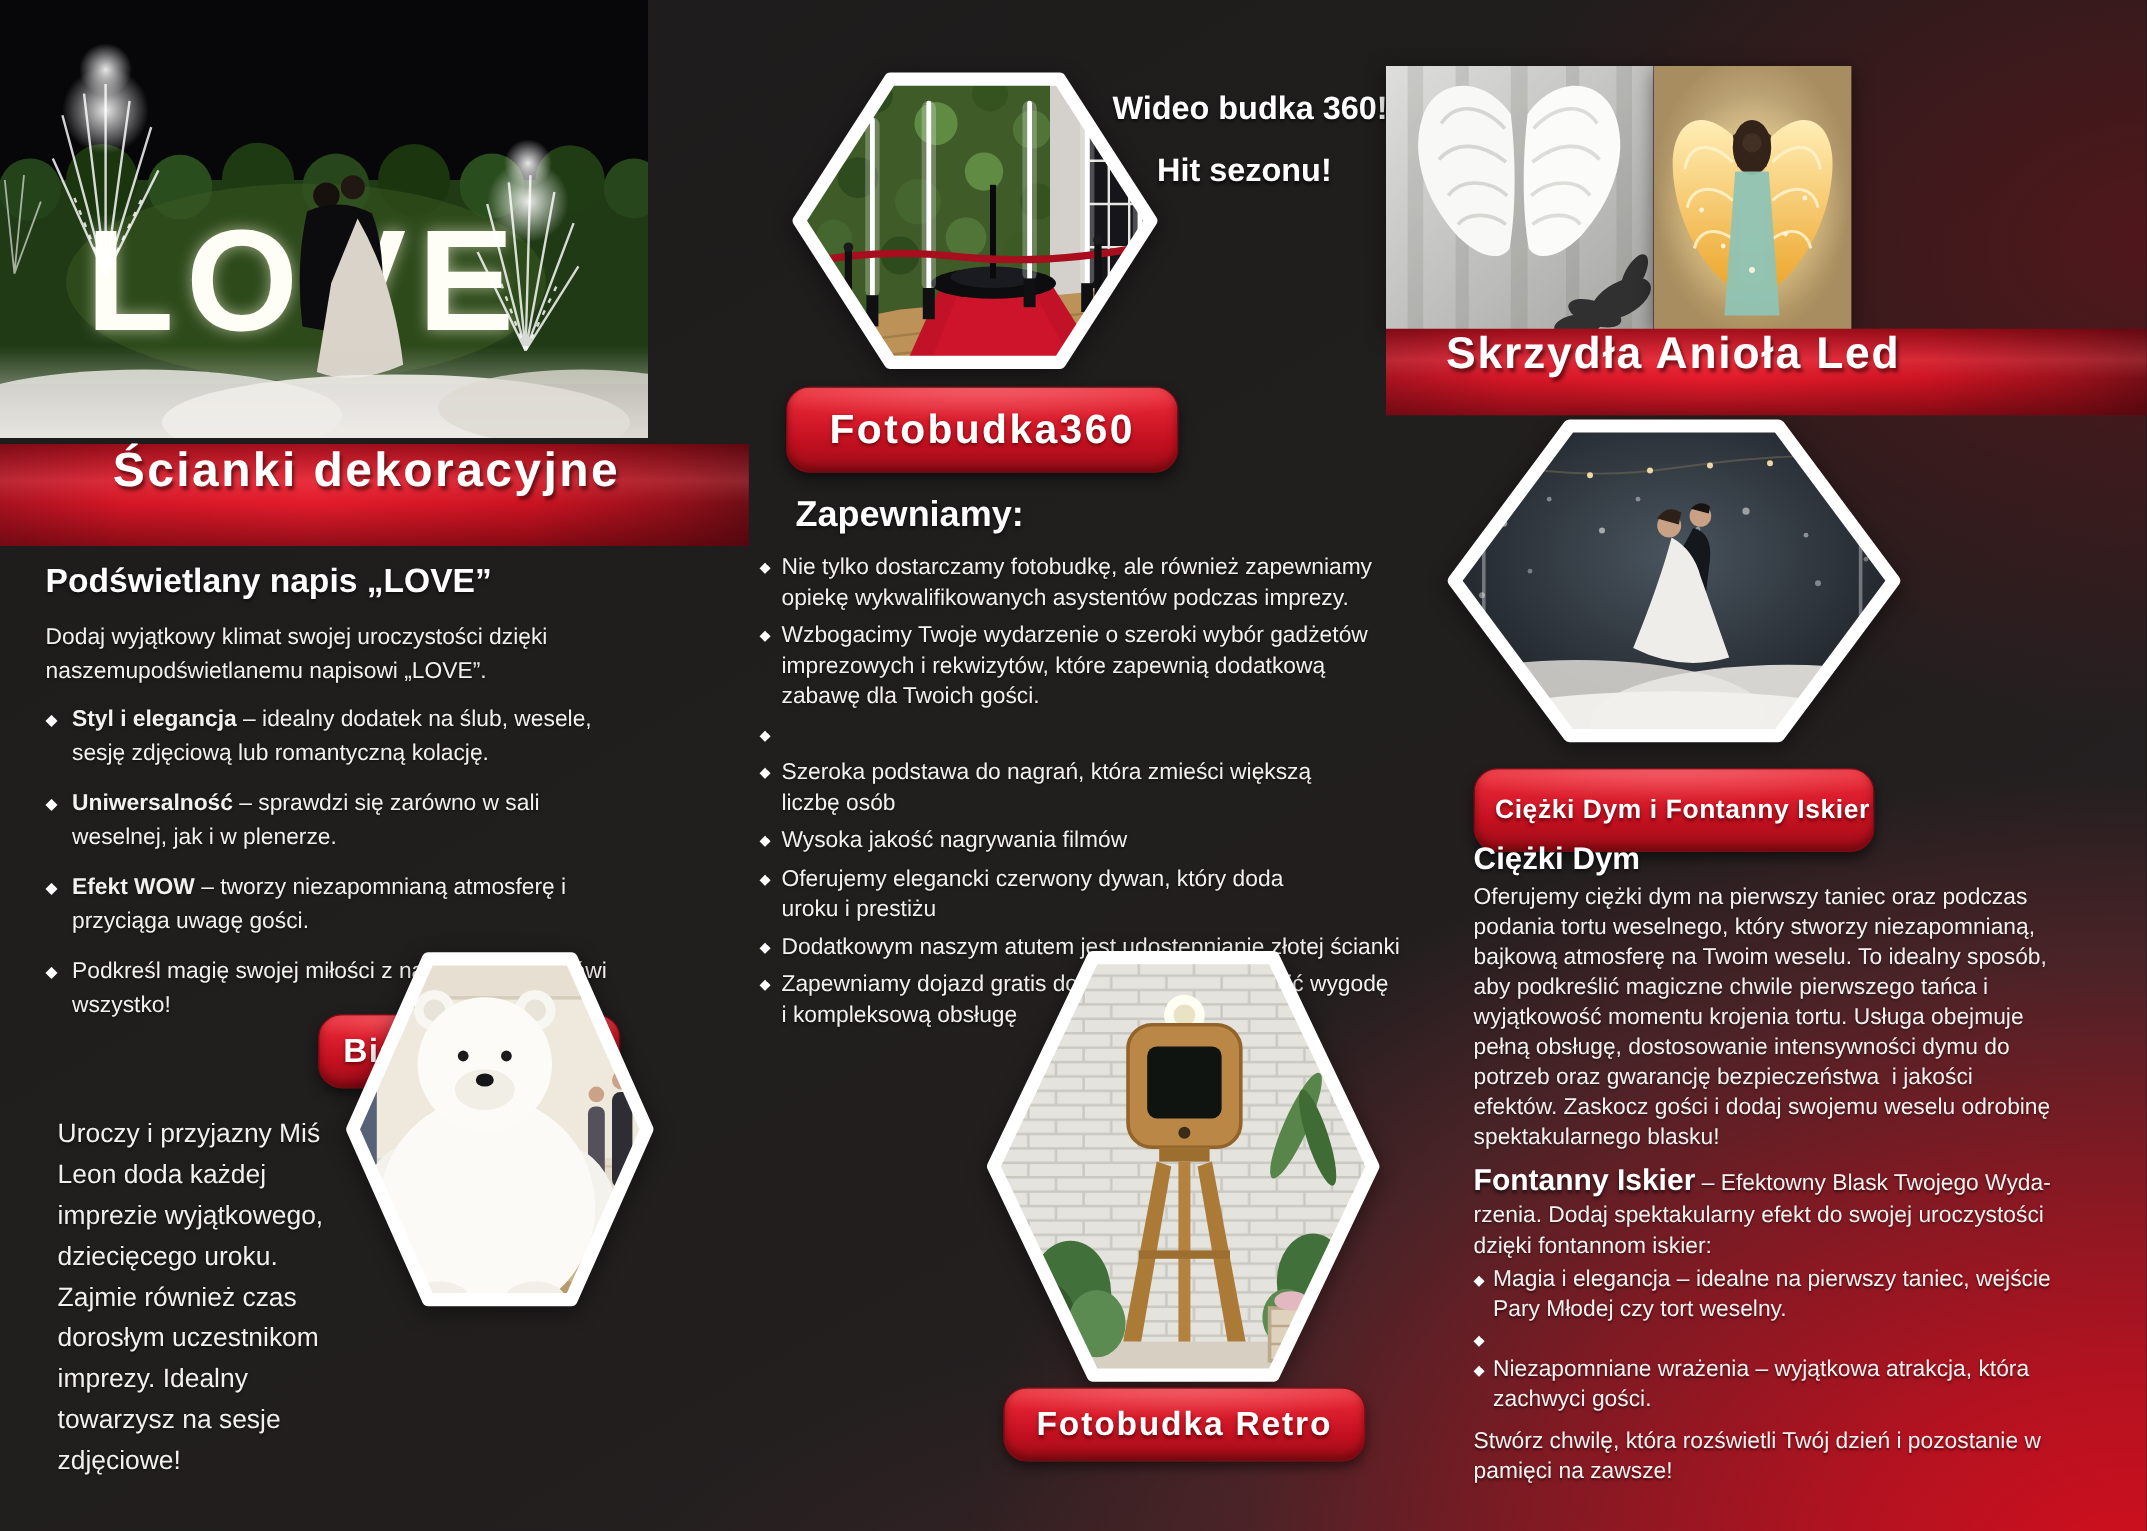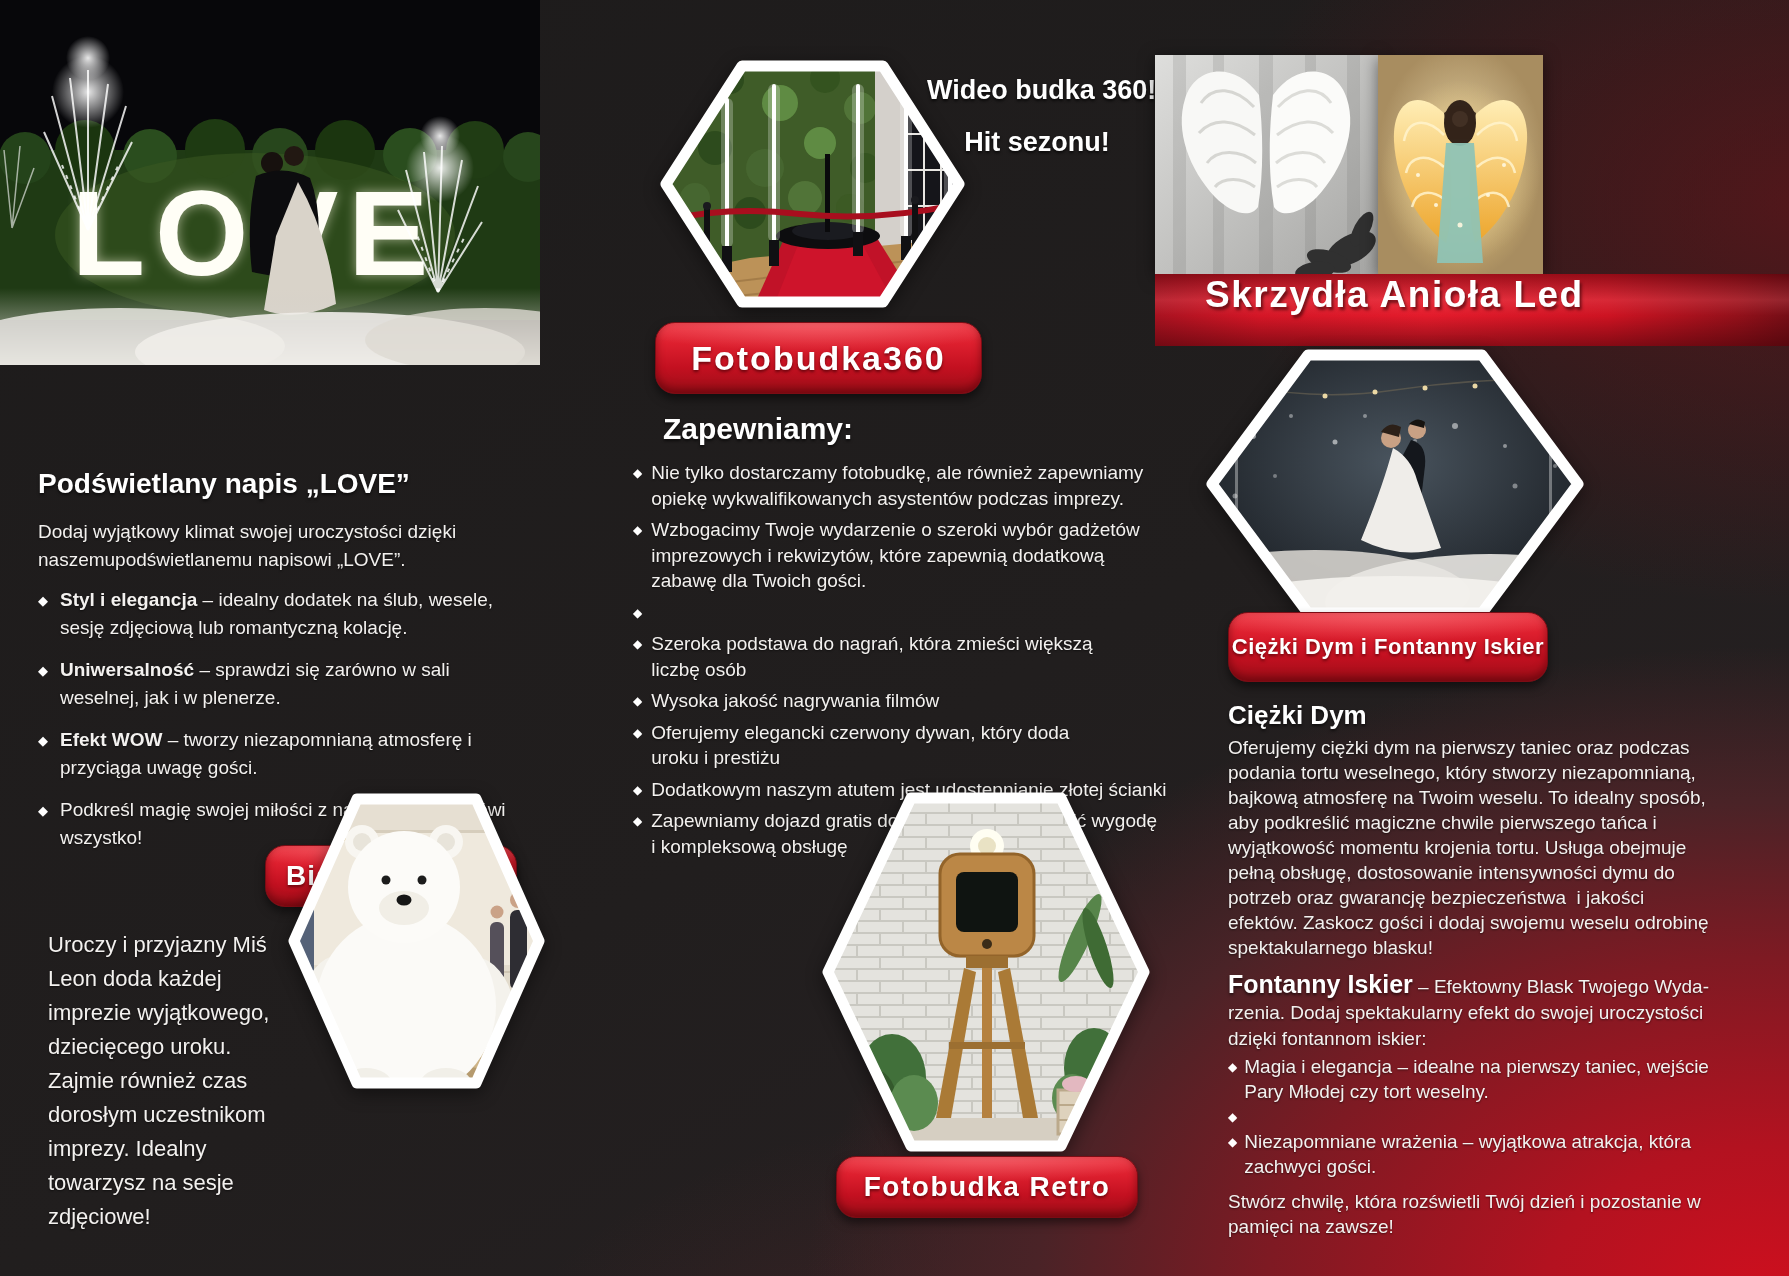--- a/index.html
+++ b/index.html
@@ -99,20 +99,23 @@
         <circle cx="294" cy="156" r="10" fill="#221812"></circle>
         <path d="M256,176 q-10,44 -4,96 l32,6 8,-52 6,52 18,-2 q8,-62 -6,-98 q-26,-14 -54,-2 z" fill="#0c0c0e"></path>
         <path d="M298,182 q30,52 38,122 q-40,18 -72,6 l12,-74 z" fill="#d9d3c9"></path>
       </g>
       <rect y="288" width="540" height="77" fill="url(#lv-fog)"></rect>
       <ellipse cx="120" cy="346" rx="165" ry="38" fill="#e8e6e1" opacity=".85"></ellipse>
       <ellipse cx="330" cy="352" rx="195" ry="40" fill="#efede9" opacity=".9"></ellipse>
       <ellipse cx="485" cy="340" rx="120" ry="32" fill="#ddd9d2" opacity=".8"></ellipse>
     </svg>
 
+    <div class="abs banner" style="left:0;top:370;width:612px;height:85px;top:370px;">
+      <span style="font-size:40px;letter-spacing:2px;margin-left:82px;">Ścianki dekoracyjne</span>
+    </div>
 
     <div class="abs h1" style="left:38px;top:468px;font-size:28px;">Podświetlany napis „LOVE”</div>
 
     <div class="abs pre body-l" style="left:38px;top:518px;">Dodaj wyjątkowy klimat swojej uroczystości dzięki
 naszemupodświetlanemu napisowi „LOVE”.</div>
 
     <div class="abs" style="left:38px;top:586px;width:505px;">
       <div class="li li-l" style="margin-bottom:14px;">
         <span class="dia">◆</span>
         <span class="pre body-l"><b>Styl i elegancja</b><span> – idealny dodatek na ślub, wesele,
@@ -492,21 +495,21 @@
           <path d="M206,94 q16,4 14,26 l-6,50 -18,4 -8,-46 z" fill="#14171c"></path>
           <path d="M188,102 q-10,38 -32,92 q40,20 80,8 l-24,-68 q-6,-22 -24,-32 z" fill="#efede9"></path>
         </g>
         <ellipse cx="110" cy="248" rx="155" ry="44" fill="#dfdcd6" opacity=".85"></ellipse>
         <ellipse cx="285" cy="256" rx="165" ry="48" fill="#e9e7e2" opacity=".9"></ellipse>
         <ellipse cx="190" cy="272" rx="210" ry="42" fill="#f2f0ec" opacity=".95"></ellipse>
       </g>
       <polygon points="7,138 103,9 277,9 373,138 277,267 103,267" fill="none" stroke="#ffffff" stroke-width="11" stroke-linejoin="round"></polygon>
     </svg>
 
-    <div class="abs badge" style="left:73px;top:612px;width:318px;height:68px;font-size:22px;letter-spacing:.5px;">
+    <div class="abs badge" style="left:73px;top:640px;width:318px;height:68px;font-size:22px;letter-spacing:.5px;padding-left:14px;">
       <span>Ciężki Dym i Fontanny Iskier</span>
     </div>
 
     <div class="abs" style="left:73px;top:700px;width:566px;">
       <div class="h1" style="font-size:26px;margin-bottom:4px;">Ciężki Dym</div>
       <div class="pre body" style="line-height:25px;">Oferujemy ciężki dym na pierwszy taniec oraz podczas
 podania tortu weselnego, który stworzy niezapomnianą,
 bajkową atmosferę na Twoim weselu. To idealny sposób,
 aby podkreślić magiczne chwile pierwszego tańca i
 wyjątkowość momentu krojenia tortu. Usługa obejmuje

